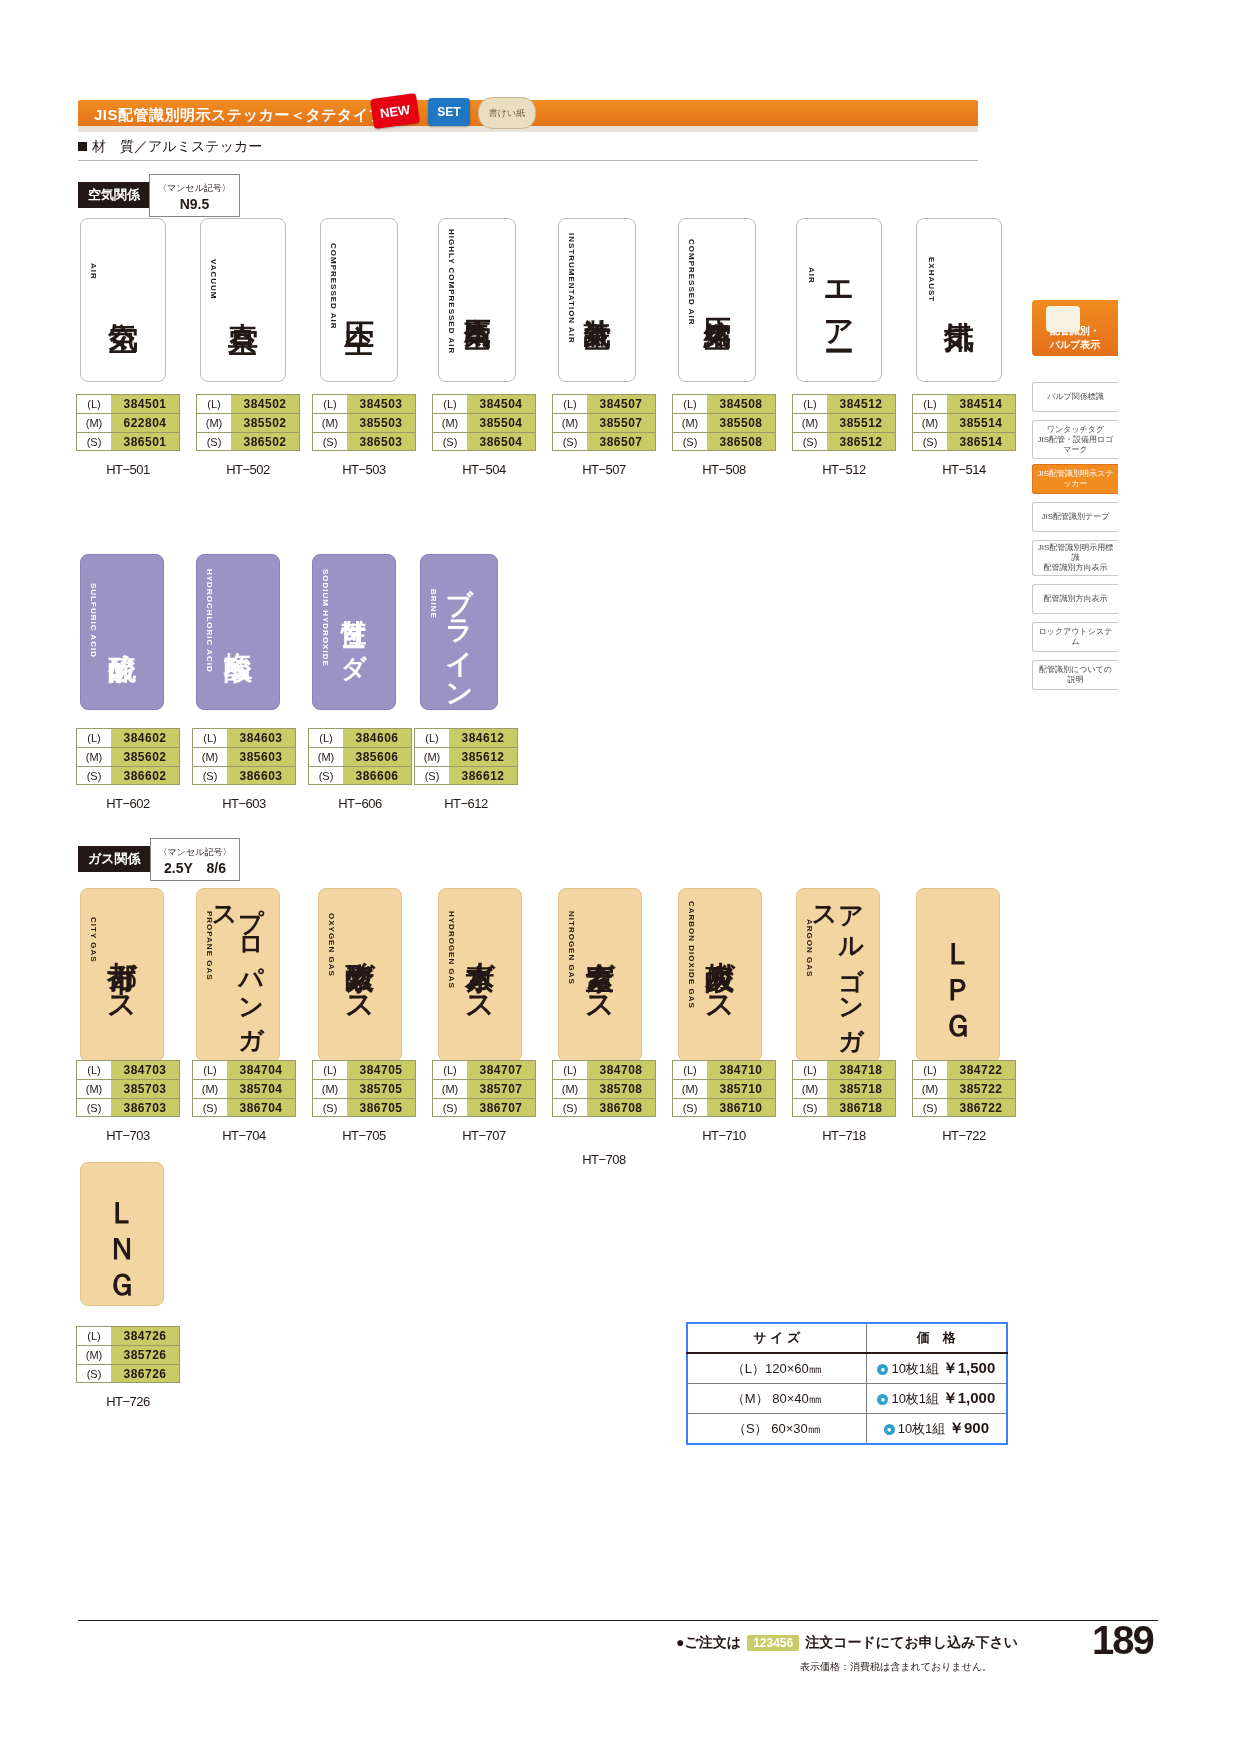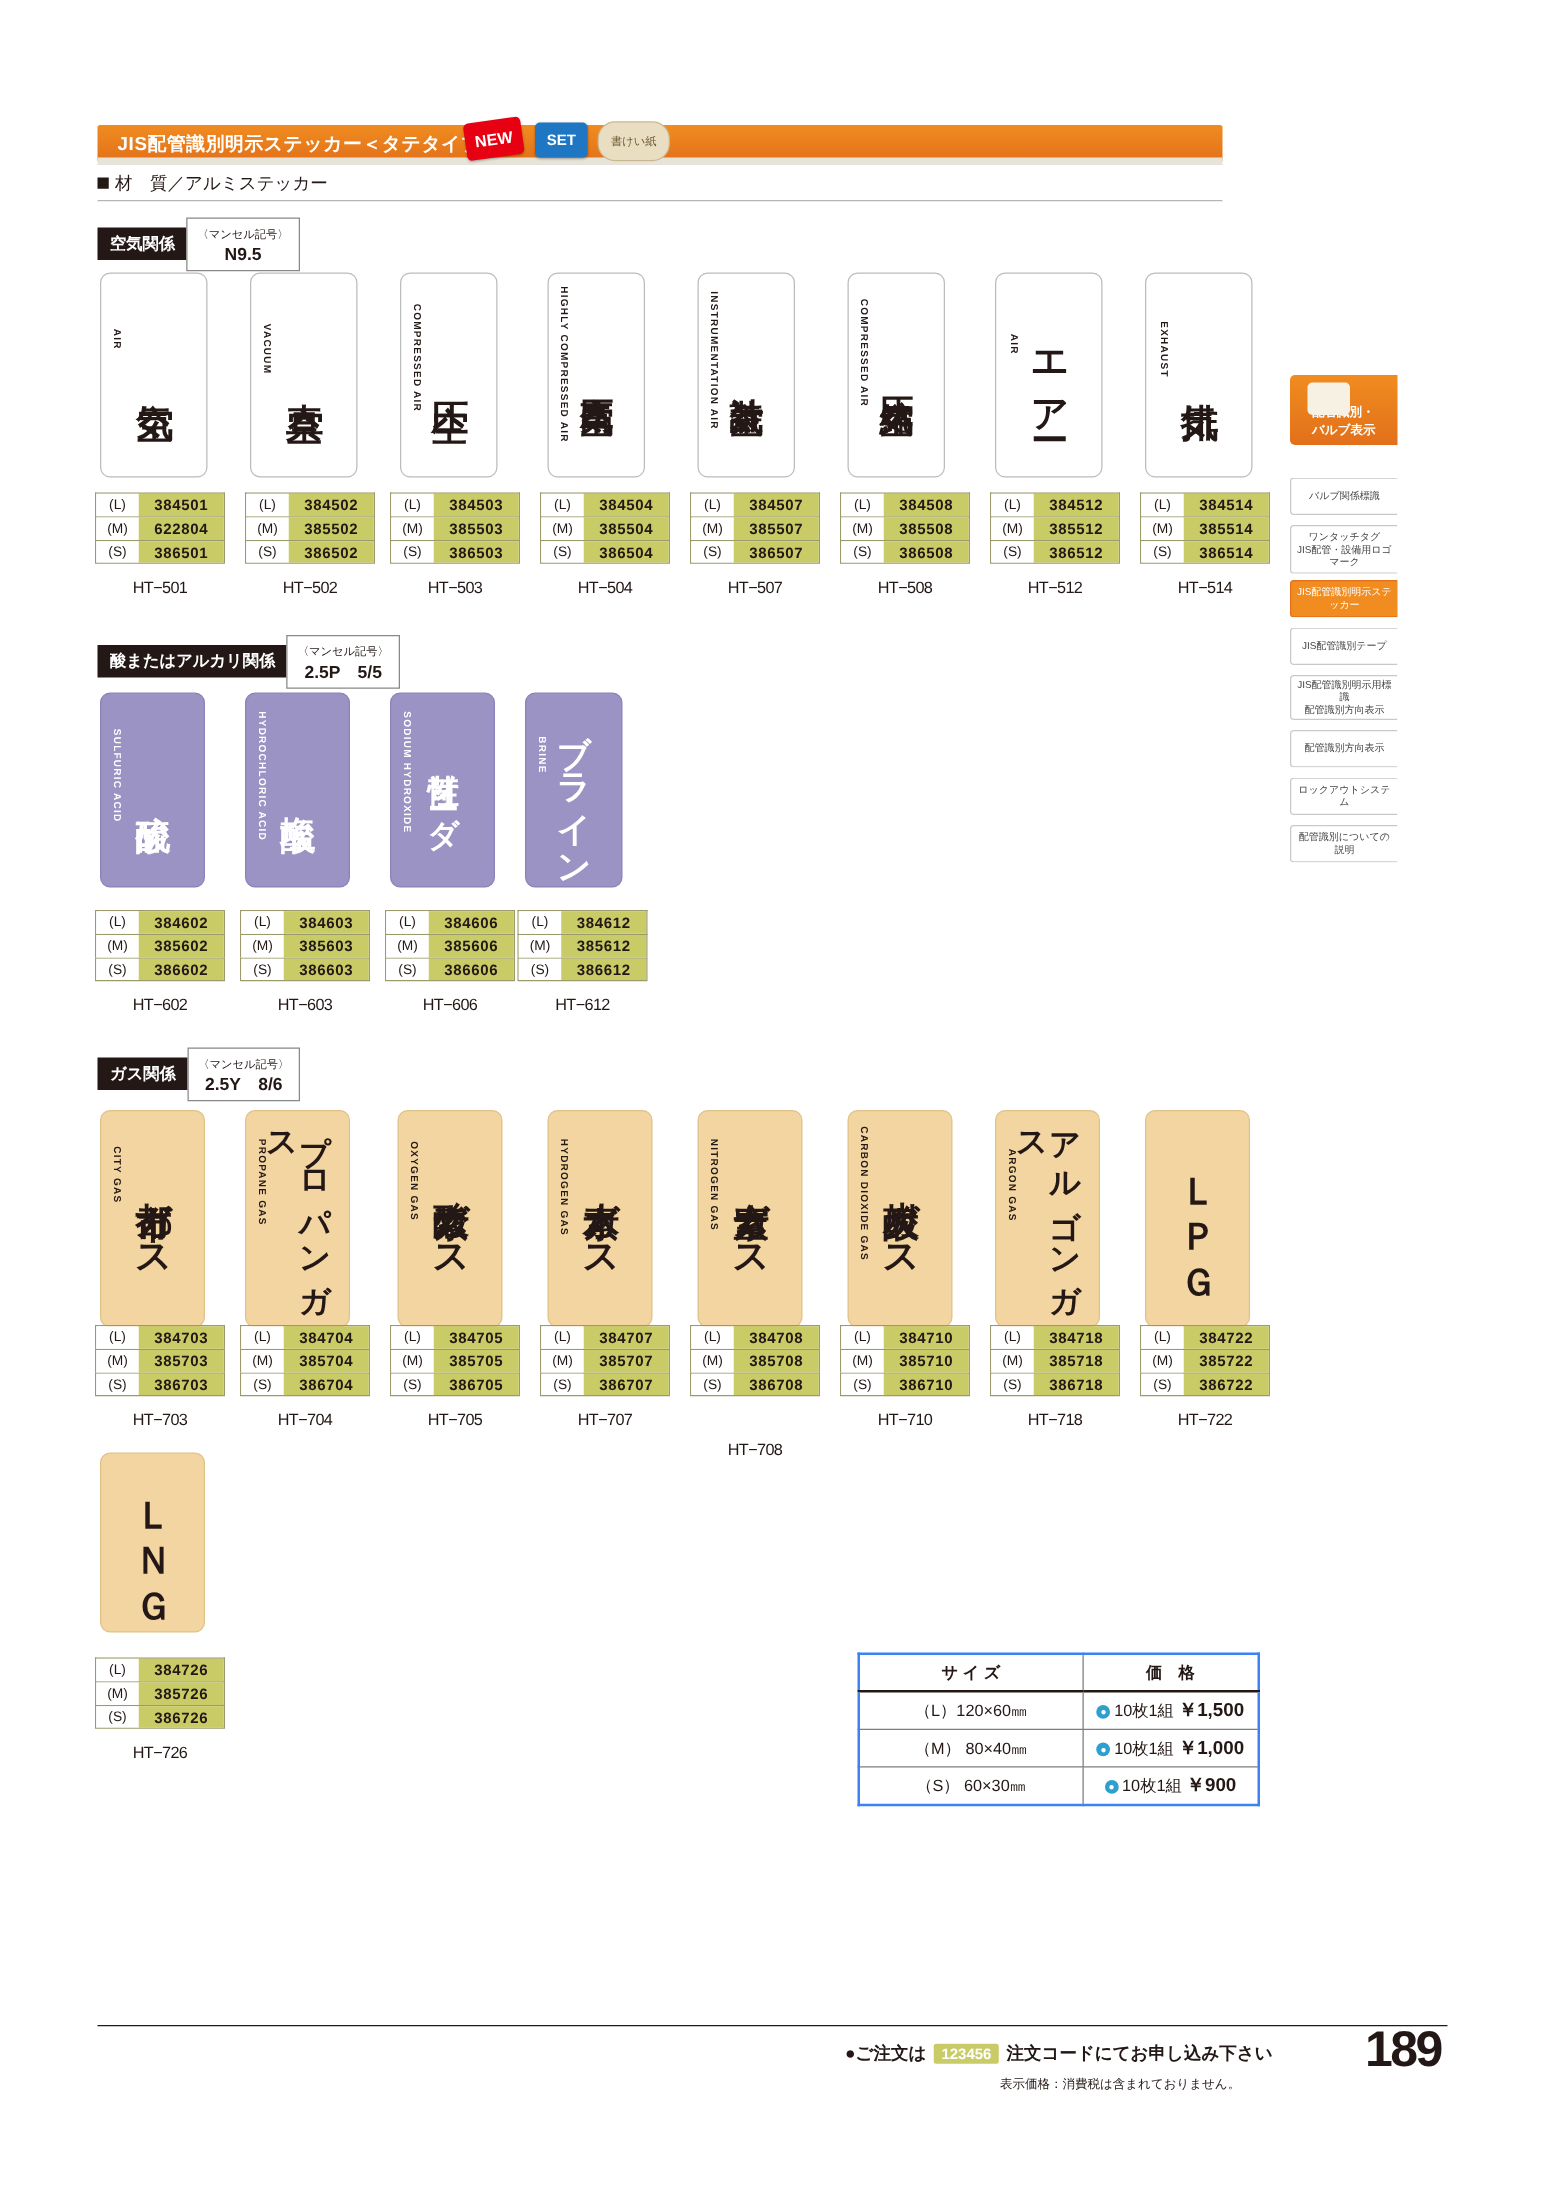--- a/index.html
+++ b/index.html
@@ -116,26 +116,20 @@
   </div>
   <div class="rule"></div>
 
   <div class="sec" style="left:78px;top:174px;">
     <span class="sec-lbl">空気関係</span><span class="munsell">
       <span class="m1">〈マンセル記号〉</span><br>
       <span class="m2">N9.5</span>
     </span>
   </div>
 
-  <div class="sec" style="left:78px;top:508px;">
-    <span class="sec-lbl">酸またはアルカリ関係</span><span class="munsell">
-      <span class="m1">〈マンセル記号〉</span><br>
-      <span class="m2">2.5P　5/5</span>
-    </span>
-  </div>
 
   <div class="sec" style="left:78px;top:838px;">
     <span class="sec-lbl">ガス関係</span><span class="munsell">
       <span class="m1">〈マンセル記号〉</span><br>
       <span class="m2">2.5Y　8/6</span>
     </span>
   </div>
 
   <div class="tile white" style="left:80px;top:218px;width:86px;height:164px;">
     <div class="tile-inner">

